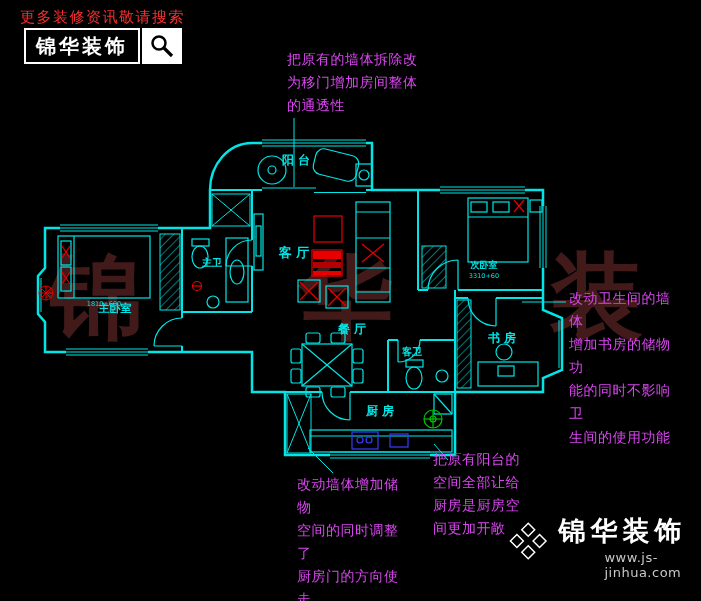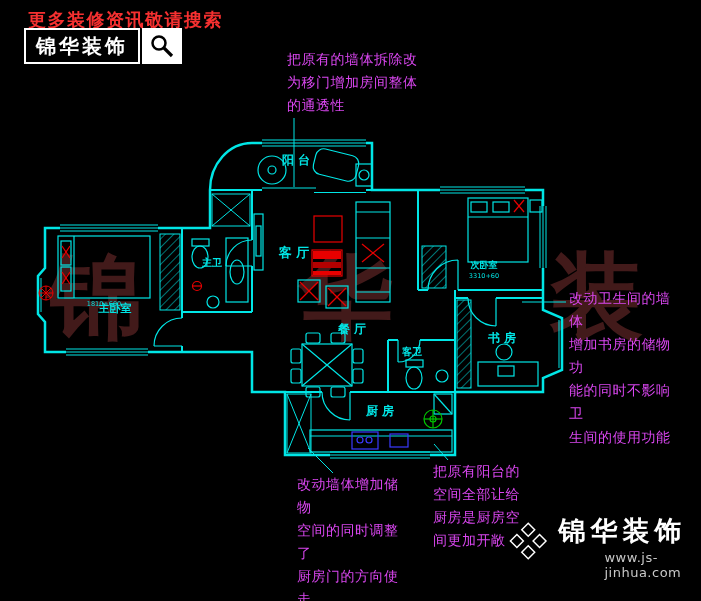--- a/index.html
+++ b/index.html
@@ -1,37 +1,37 @@
 <!DOCTYPE html>
 <html><head>
 <meta charset="utf-8">
 <style>
   html,body{margin:0;padding:0;background:#000;}
   .stage{position:relative;width:701px;height:601px;background:#000;overflow:hidden;
          font-family:"DejaVu Sans","Liberation Sans",sans-serif;}
   
-  .tagline{position:absolute;left:28px;top:8px;color:#f53030;font-size:18px;
-           font-weight:bold;letter-spacing:1.5px;z-index:3;}
+  .tagline{position:absolute;left:20px;top:8px;color:#f53030;font-size:15px;
+           font-weight:normal;letter-spacing:1.5px;z-index:3;}
   .logo-box{position:absolute;left:24px;top:28px;display:flex;align-items:stretch;z-index:3;}
   .logo-brand{border:2px solid #fff;color:#fff;font-size:20px;font-weight:bold;
               letter-spacing:3px;padding:6px 10px;line-height:1;display:flex;align-items:center;}
   .logo-search{width:36px;background:#fff;border:2px solid #fff;margin-left:2px;
                display:flex;align-items:center;justify-content:center;}
   
   .watermark{position:absolute;left:48px;top:234px;z-index:0;font-size:94px;font-weight:bold;
              letter-spacing:62px;color:#6e2c2c;opacity:.6;white-space:nowrap;}
   
   .plan{position:absolute;left:0;top:0;z-index:1;}
   
   .ann{position:absolute;z-index:2;color:#d946ef;font-size:14px;line-height:1.65;
        white-space:pre-line;letter-spacing:.5px;}
   .ann-top{left:287px;top:48px;width:132px;}
   .ann-right{left:569px;top:287px;width:108px;}
   .ann-bl{left:297px;top:473px;width:112px;}
-  .ann-bc{left:433px;top:460px;width:92px;}
+  .ann-bc{left:433px;top:448px;width:92px;}
   
   .footer{position:absolute;left:508px;top:516px;display:flex;gap:10px;z-index:3;align-items:flex-start;}
   .footer-text{display:flex;flex-direction:column;}
   .footer-brand{color:#fff;font-size:27px;font-weight:bold;letter-spacing:5px;line-height:1.1;}
   .footer-url{color:#c8c8c8;font-size:13px;letter-spacing:.5px;margin-top:4px;margin-left:46px;}
 </style>
 </head>
 <body>
 
 <div class="stage">

